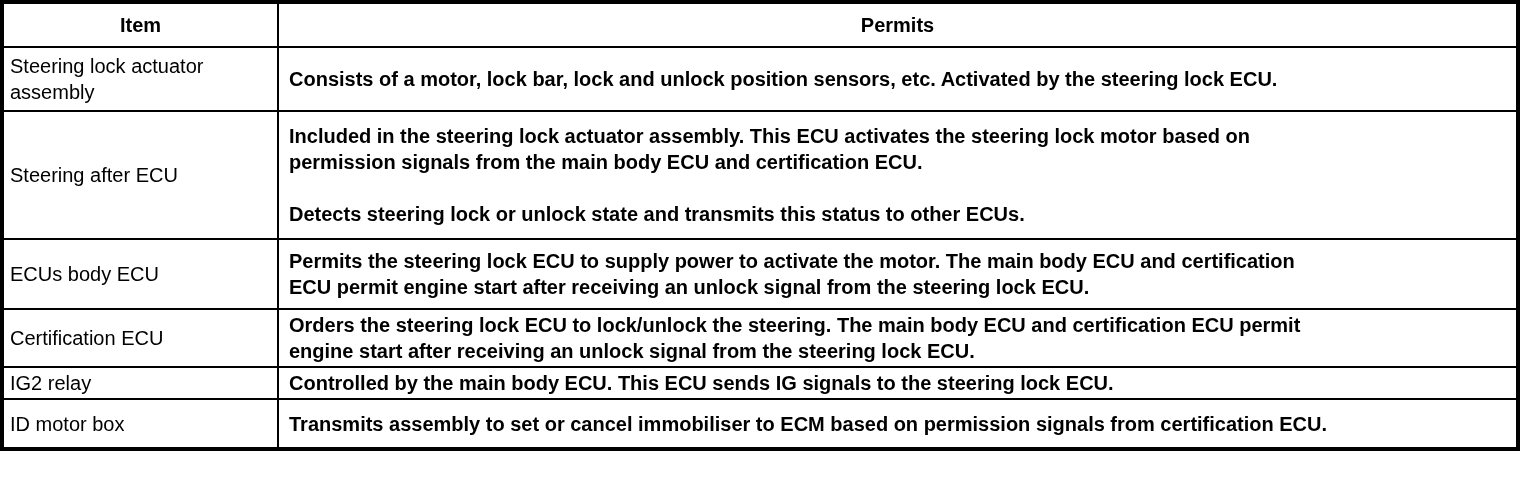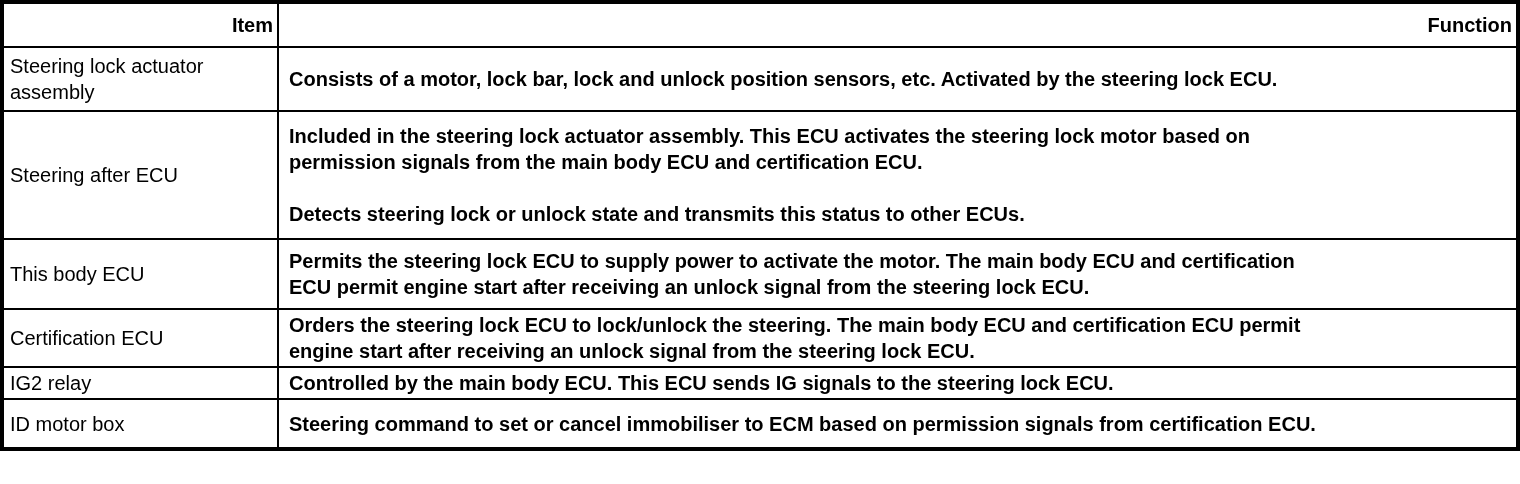--- a/index.html
+++ b/index.html
@@ -25,21 +25,21 @@
   }
   table.spec-table, table.spec-table th, table.spec-table td {
     border: 2px solid #000000;
   }
   table.spec-table {
     border-width: 4px;
   }
   th.col-item { width: 265px; }
   th {
     font-weight: bold;
-    text-align: right;
+    text-align: center;
     height: 38px;
     padding: 2px 4px;
     vertical-align: middle;
   }
   td {
     vertical-align: middle;
     white-space: pre-line;
     line-height: 26px;
     overflow: hidden;
   }
@@ -58,49 +58,49 @@
   tr.row-6 { height: 50px; }
 </style>
 </head>
 <body>
 
 <div class="page">
   <table class="spec-table">
     <thead>
       <tr class="header-row">
         <th class="col-item">Item</th>
-        <th class="col-func">Function</th>
+        <th class="col-func">Permits</th>
       </tr>
     </thead>
     <tbody>
       <tr class="row-1">
         <td class="item-cell">Steering lock actuator
 assembly</td>
         <td class="func-cell">Consists of a motor, lock bar, lock and unlock position sensors, etc. Activated by the steering lock ECU.</td>
       </tr>
       <tr class="row-2">
         <td class="item-cell">Steering after ECU</td>
         <td class="func-cell">Included in the steering lock actuator assembly. This ECU activates the steering lock motor based on
 permission signals from the main body ECU and certification ECU.
 
 Detects steering lock or unlock state and transmits this status to other ECUs.</td>
       </tr>
       <tr class="row-3">
-        <td class="item-cell">This body ECU</td>
+        <td class="item-cell">ECUs body ECU</td>
         <td class="func-cell">Permits the steering lock ECU to supply power to activate the motor. The main body ECU and certification
 ECU permit engine start after receiving an unlock signal from the steering lock ECU.</td>
       </tr>
       <tr class="row-4">
         <td class="item-cell">Certification ECU</td>
         <td class="func-cell">Orders the steering lock ECU to lock/unlock the steering. The main body ECU and certification ECU permit
 engine start after receiving an unlock signal from the steering lock ECU.</td>
       </tr>
       <tr class="row-5">
         <td class="item-cell">IG2 relay</td>
         <td class="func-cell">Controlled by the main body ECU. This ECU sends IG signals to the steering lock ECU.</td>
       </tr>
       <tr class="row-6">
         <td class="item-cell">ID motor box</td>
-        <td class="func-cell">Steering command to set or cancel immobiliser to ECM based on permission signals from certification ECU.</td>
+        <td class="func-cell">Transmits assembly to set or cancel immobiliser to ECM based on permission signals from certification ECU.</td>
       </tr>
     </tbody>
   </table>
 </div>
 
 </body></html>

